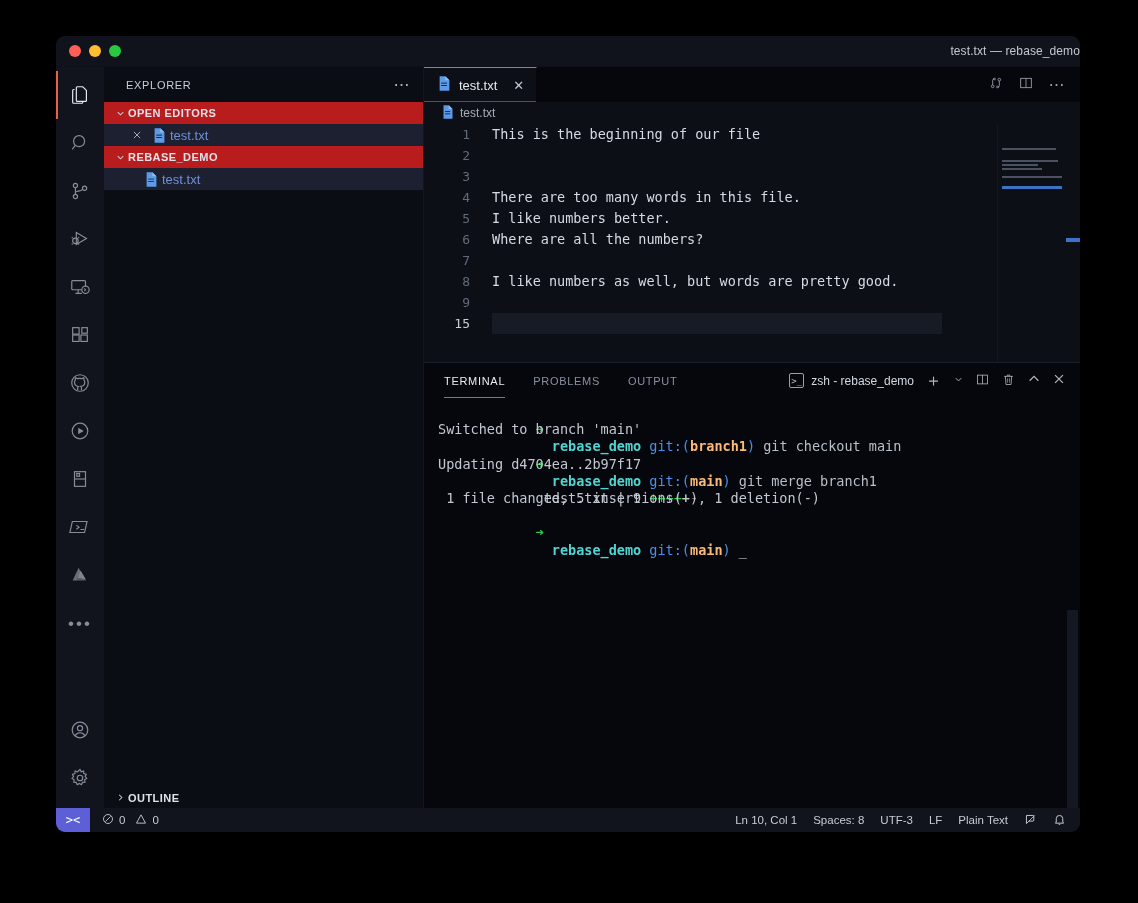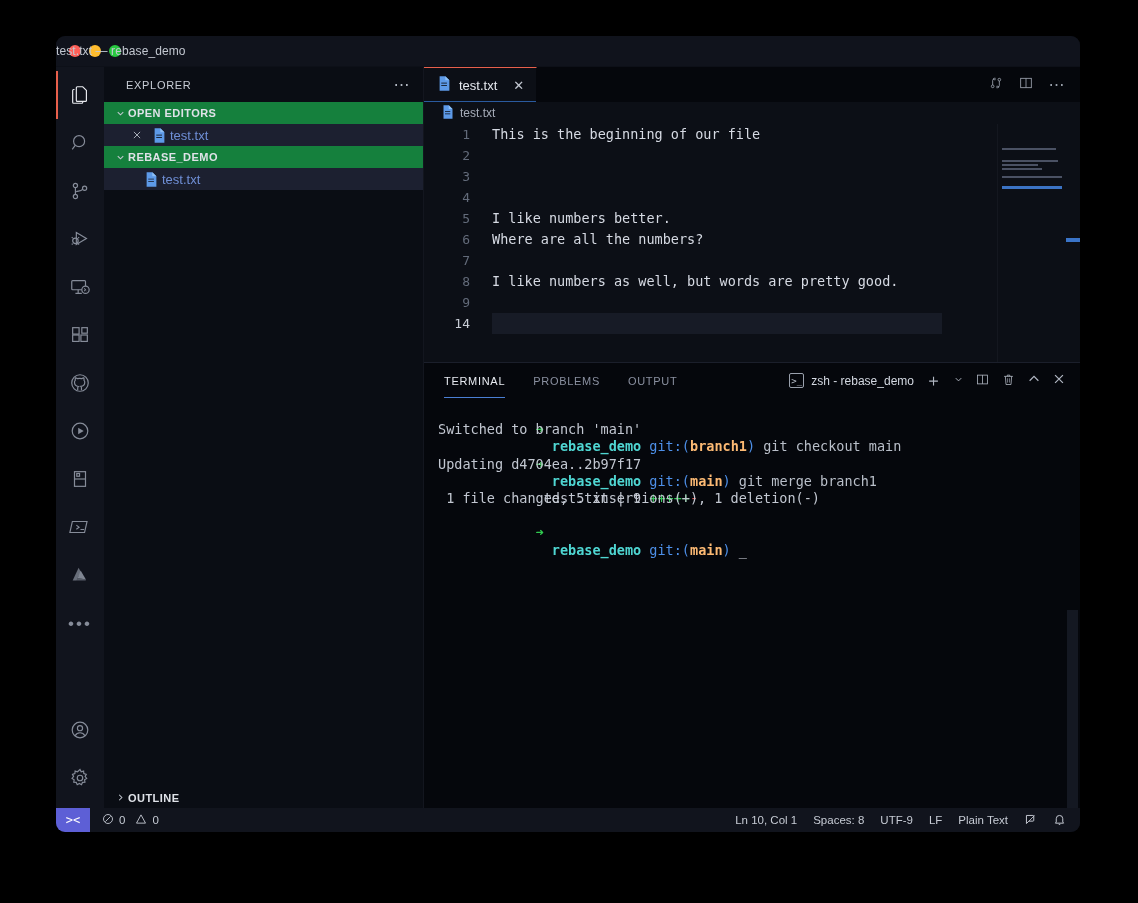--- a/index.html
+++ b/index.html
@@ -36,21 +36,21 @@
     display: flex; gap: 8px;
     margin-left: 13px;
   }
   .tl { width: 12px; height: 12px; border-radius: 50%; }
   .tl.red { background: #ff5f57; }
   .tl.yellow { background: #febc2e; }
   .tl.green { background: #28c840; }
   .title-text {
     position: absolute;
     left: 0; right: 0;
-    text-align: left;
+    text-align: right;
     font-size: 12px;
     color: #c2c7d0;
     letter-spacing: 0.1px;
   }
 
   
   .body-row { flex: 1 1 auto; display: flex; min-height: 0; }
 
   
   .activitybar {
@@ -104,21 +104,21 @@
     margin-left: auto; color: #b3b9c4;
     font-size: 16px; letter-spacing: 1.6px; line-height: 1;
   }
   .sect-header {
     height: 22px;
     display: flex; align-items: center;
     font-size: 11px; font-weight: bold;
     letter-spacing: 0.45px;
     color: #dfe2e8;
     padding-left: 8px;
-    background: #15803d;
+    background: #b91c1c;
     flex: 0 0 22px;
   }
   .chev {
     width: 16px; display: inline-flex;
     align-items: center; justify-content: center;
     color: #c3c8d1;
   }
   .row {
     height: 22px;
     display: flex; align-items: center;
@@ -572,20 +572,21 @@
           <div class="cline">
             <span class="lnum">2</span>
             <span class="ctext"></span>
           </div>
           <div class="cline">
             <span class="lnum">3</span>
             <span class="ctext"></span>
           </div>
           <div class="cline">
             <span class="lnum">4</span>
+            <span class="ctext">There are too many words in this file.</span>
           </div>
           <div class="cline">
             <span class="lnum">5</span>
             <span class="ctext">I like numbers better.</span>
           </div>
           <div class="cline">
             <span class="lnum">6</span>
             <span class="ctext">Where are all the numbers?</span>
           </div>
           <div class="cline">
@@ -595,21 +596,21 @@
           <div class="cline">
             <span class="lnum">8</span>
             <span class="ctext">I like numbers as well, but words are pretty good.</span>
           </div>
           <div class="cline">
             <span class="lnum">9</span>
             <span class="ctext"></span>
           </div>
           <div class="cline current">
             <span class="ctext-bg"></span>
-            <span class="lnum">14</span>
+            <span class="lnum">15</span>
             <span class="ctext"></span>
           </div>
         </div>
 
         <div class="editor-shadow-right"></div>
 
         <div class="minimap">
           <div style="padding-top:24px;">
             <div class="mm-line" style="width:54px;"></div>
             <div class="mm-gap"></div>
@@ -709,21 +710,21 @@
       <span style="margin-left:5px;">
         <svg width="12" height="12" viewBox="0 0 16 16" fill="none" stroke="currentColor" stroke-width="1.2">
           <path d="M8 2.5l6 11H2z"></path>
         </svg>
       </span>
       <span>0</span>
     </div>
     <div class="sb-right">
       <span class="sb-item">Ln 10, Col 1</span>
       <span class="sb-item">Spaces: 8</span>
-      <span class="sb-item">UTF-9</span>
+      <span class="sb-item">UTF-3</span>
       <span class="sb-item">LF</span>
       <span class="sb-item">Plain Text</span>
       <span>
         <svg width="13" height="13" viewBox="0 0 16 16" fill="none" stroke="currentColor" stroke-width="1.2">
           <path d="M3 3h8a1 1 0 0 1 1 1v5a1 1 0 0 1-1 1H6l-3 3z"></path>
             <path d="M6 10l7-7" stroke-width="1"></path>
         </svg>
       </span>
       <span>
         <svg width="13" height="13" viewBox="0 0 16 16" fill="none" stroke="currentColor" stroke-width="1.2">

